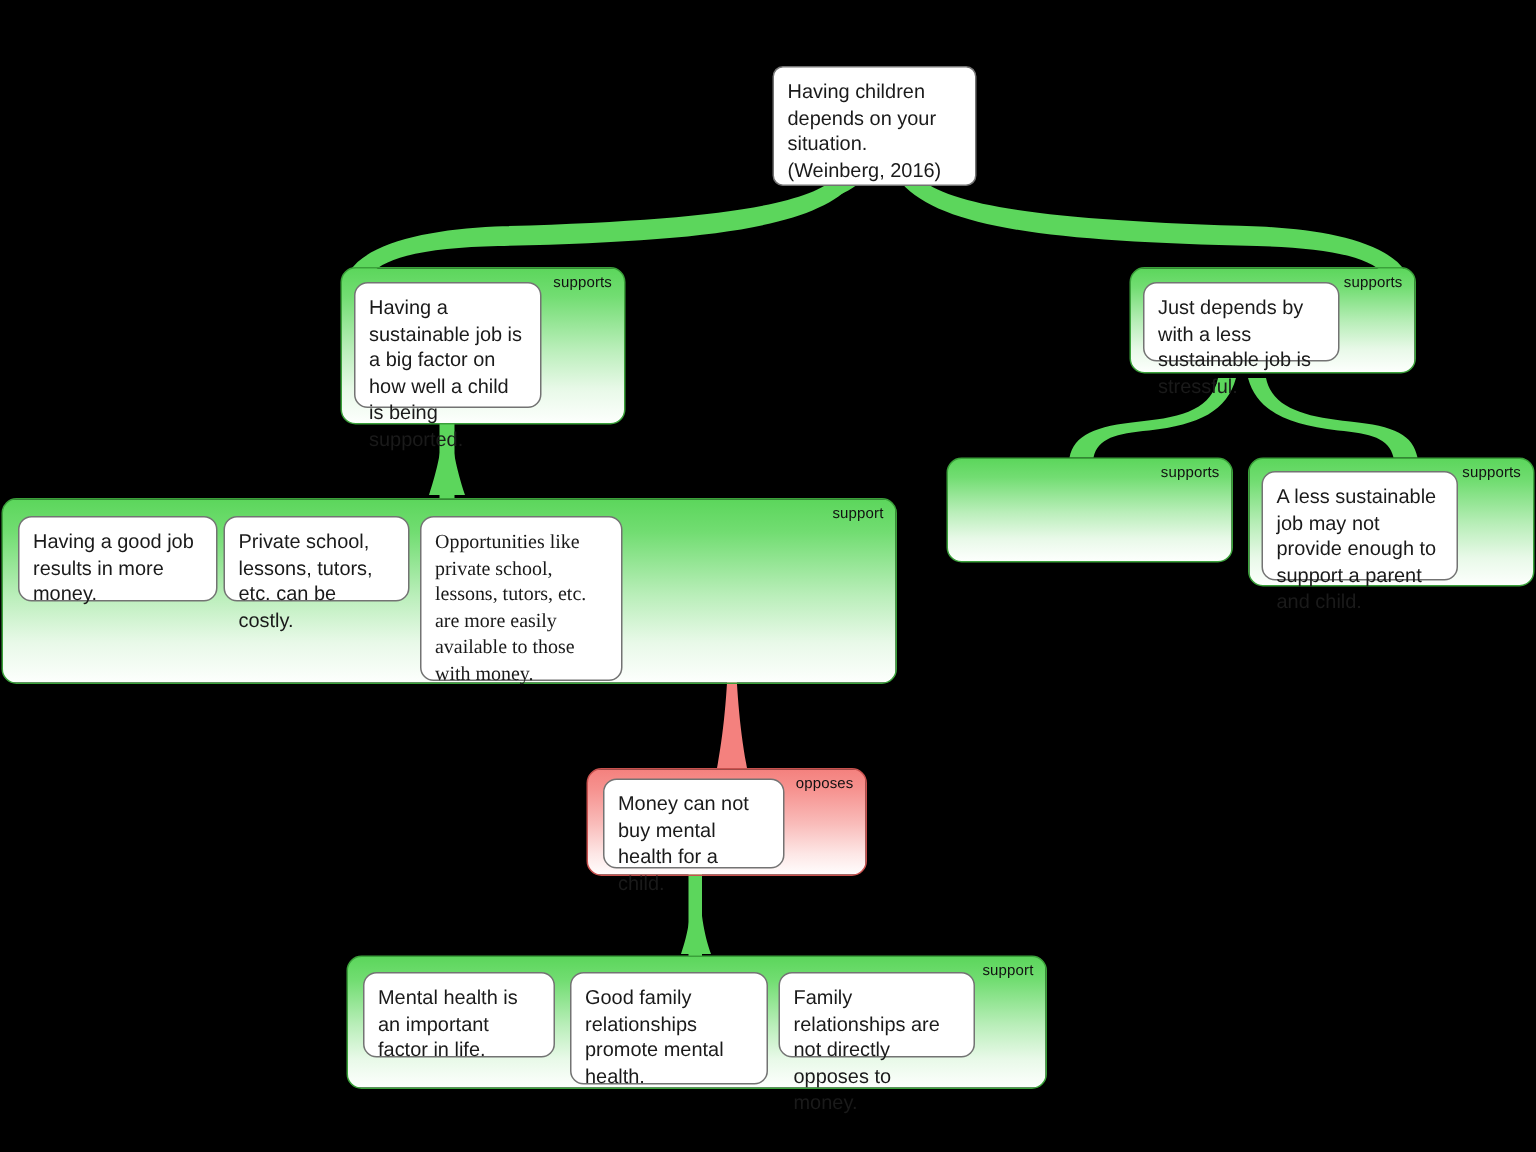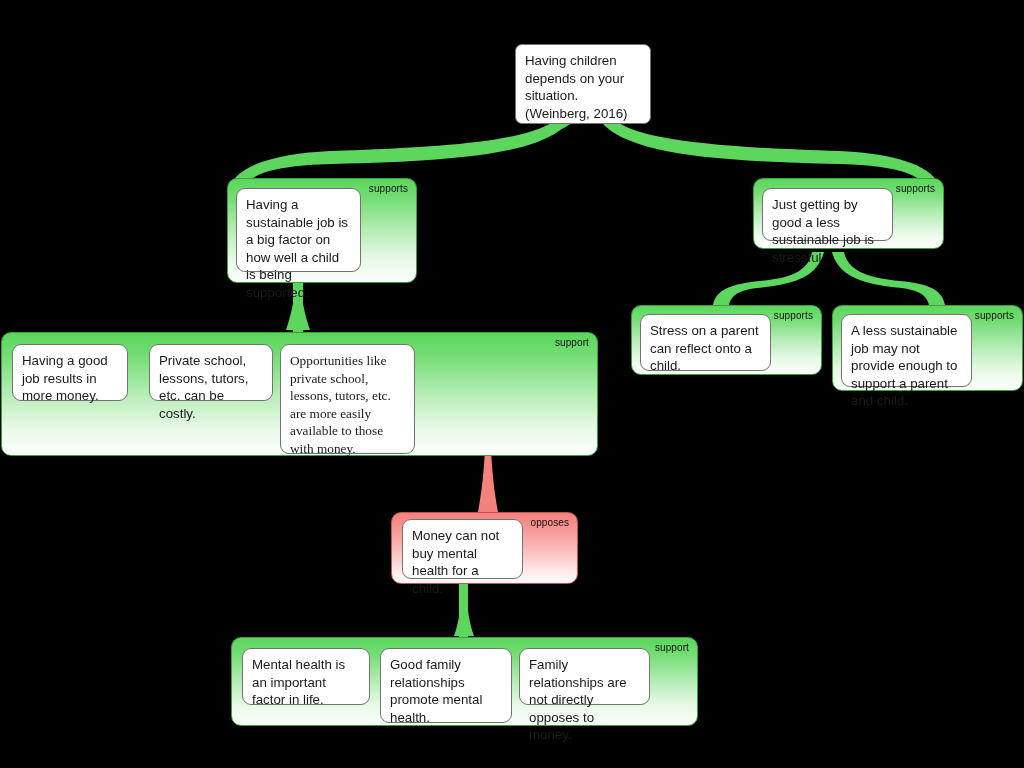--- a/index.html
+++ b/index.html
@@ -134,41 +134,38 @@
     <span class="group-label">supports</span>
   </div>
   <div class="card" style="left:236px; top:188px; width:125px; height:84px;">
     <span>Having a sustainable job is a big factor on how well a child is being supported.</span>
   </div>
 
   <div class="group supports" style="left:753px; top:178px; width:191px; height:71px;">
     <span class="group-label">supports</span>
   </div>
   <div class="card" style="left:762px; top:188px; width:131px; height:53px;">
-    <span>Just getting by good a less sustainable job is stressful.</span>
+    <span>Just depends by with a less sustainable job is stressful.</span>
   </div>
 
   <div class="group supports" style="left:1px; top:332px; width:597px; height:124px;">
     <span class="group-label">support</span>
   </div>
-  <div class="card" style="left:12px; top:344px; width:116px; height:57px;">
+  <div class="card" style="left:12px; top:344px; width:133px; height:57px;">
     <span>Having a good job results in more money.</span>
   </div>
   <div class="card" style="left:149px; top:344px; width:124px; height:57px;">
     <span>Private school, lessons, tutors, etc. can be costly.</span>
   </div>
   <div class="card" style="left:280px; top:344px; width:135px; height:110px;font-family:Liberation Serif, serif;">
     <span>Opportunities like private school, lessons, tutors, etc. are more easily available to those with money.</span>
   </div>
 
   <div class="group supports" style="left:631px; top:305px; width:191px; height:70px;">
     <span class="group-label">supports</span>
-  </div>
-  <div class="card" style="left:640px; top:314px; width:131px; height:57px;">
-    <span>Stress on a parent can reflect onto a child.</span>
   </div>
 
   <div class="group supports" style="left:832px; top:305px; width:191px; height:86px;">
     <span class="group-label">supports</span>
   </div>
   <div class="card" style="left:841px; top:314px; width:131px; height:73px;">
     <span>A less sustainable job may not provide enough to support a parent and child.</span>
   </div>
 
   <div class="group opposes" style="left:391px; top:512px; width:187px; height:72px;">

